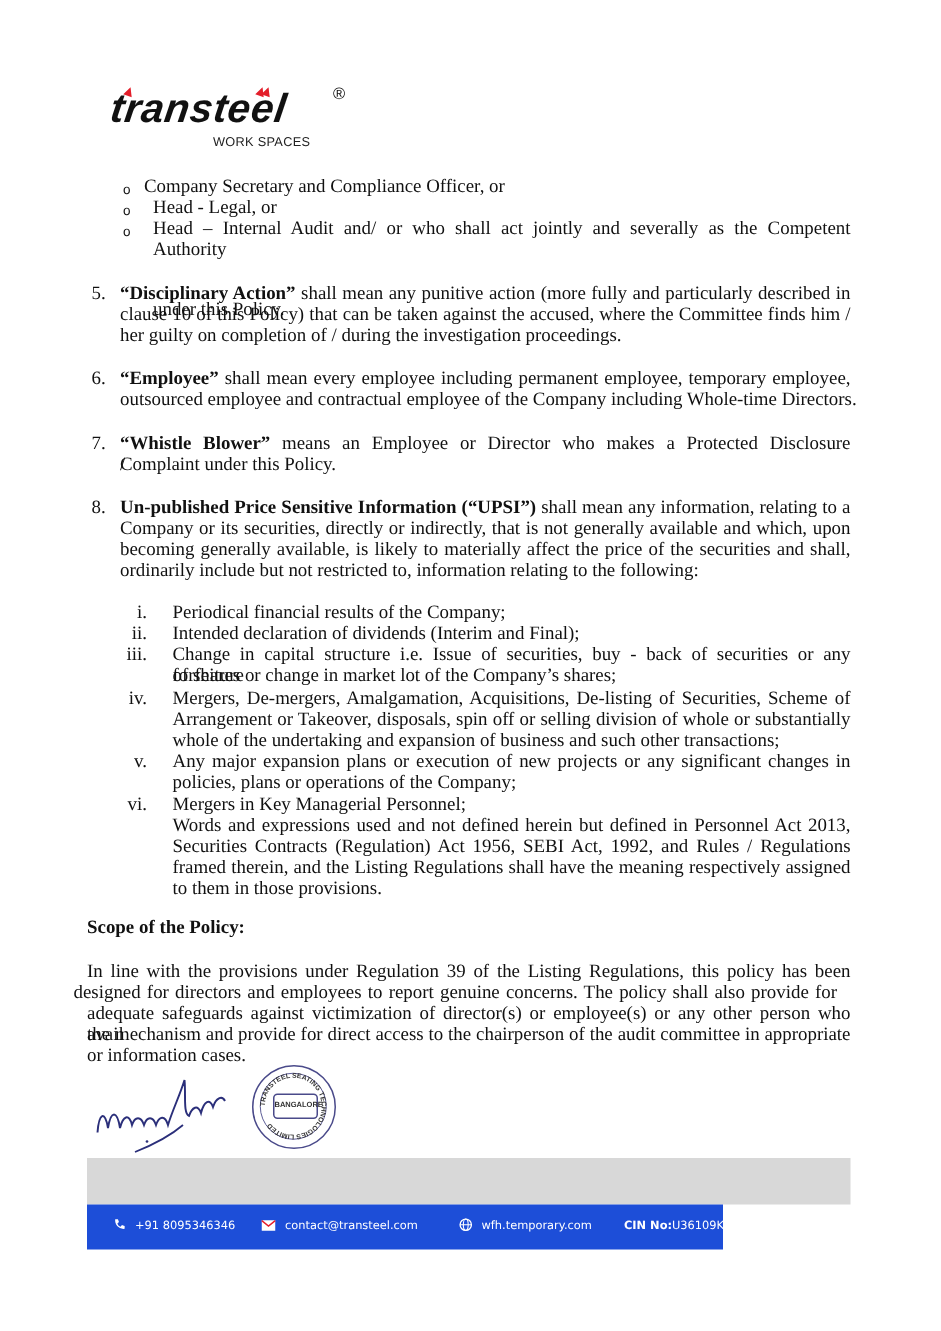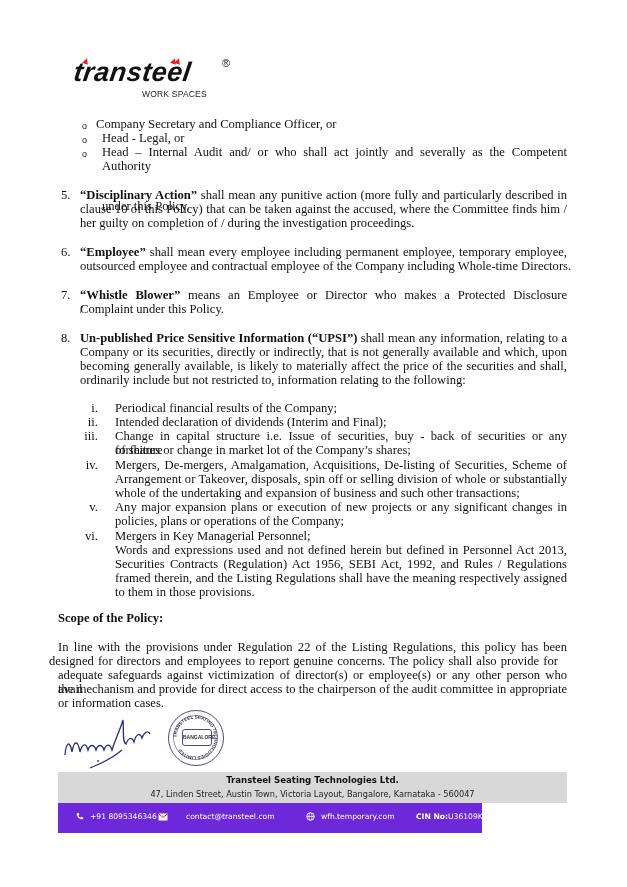--- a/index.html
+++ b/index.html
@@ -36,21 +36,21 @@
   .stamp-inner { position:absolute; left:13px; top:18px; width:28px; height:15px;
                  border:1px solid #4a4a8a; border-radius:3px; font-family:"Liberation Sans", sans-serif;
                  font-size:5px; font-weight:bold; color:#333; text-align:center; line-height:15px; }
   .stamp-ring { position:absolute; left:0; top:0; width:53px; height:53px; }
 
   .footer-gray { position:absolute; left:58px; top:772px; width:509px; height:31px; background:#d8d8d8; }
   .footer-title { position:absolute; left:0; width:509px; top:3px; text-align:center;
                   font-family:"DejaVu Sans", sans-serif; font-size:8.6px; font-weight:bold; color:#111; }
   .footer-addr { position:absolute; left:0; width:509px; top:17px; text-align:center;
                  font-family:"DejaVu Sans", sans-serif; font-size:8.2px; color:#222; }
-  .footer-red { position:absolute; left:58px; top:803px; width:424px; height:30px; background:#6d28d9; }
+  .footer-red { position:absolute; left:58px; top:803px; width:424px; height:30px; background:#1d4ed8; }
   .fr-item { position:absolute; top:9px; font-family:"DejaVu Sans", sans-serif; font-size:7.6px;
              color:#fff; white-space:nowrap; display:flex; align-items:center; }
   .fr-item svg { margin-right:6px; }
   .fr-item b { font-weight:bold; }
 </style>
 </head>
 <body>
 
 <div class="logo">
   <span class="logo-word">transteel</span>
@@ -122,21 +122,21 @@
   <div class="line" style="left:115px; top:529px;">Mergers in Key Managerial Personnel;</div>
 
   <div class="just" style="left:115px; top:543px; width:452px;">Words and expressions used and not defined herein but defined in Personnel Act 2013,</div>
   <div class="just" style="left:115px; top:557px; width:452px;">Securities Contracts (Regulation) Act 1956, SEBI Act, 1992, and Rules / Regulations</div>
   <div class="just" style="left:115px; top:571px; width:452px;">framed therein, and the Listing Regulations shall have the meaning respectively assigned</div>
   <div class="line" style="left:115px; top:585px;">to them in those provisions.</div>
 </div>
 
 <div>
   <div class="line" style="left:58px; top:611px; font-weight:bold;">Scope of the Policy:</div>
-  <div class="just" style="left:58px; top:640px; width:509px;">In line with the provisions under Regulation 22 of the Listing Regulations, this policy has been</div>
+  <div class="just" style="left:58px; top:640px; width:509px;">In line with the provisions under Regulation 39 of the Listing Regulations, this policy has been</div>
   <div class="just" style="left:49px; top:654px; width:509px;">designed for directors and employees to report genuine concerns. The policy shall also provide for</div>
   <div class="just" style="left:58px; top:668px; width:509px;">adequate safeguards against victimization of director(s) or employee(s) or any other person who avail</div>
   <div class="just" style="left:58px; top:682px; width:509px;">the mechanism and provide for direct access to the chairperson of the audit committee in appropriate</div>
   <div class="line" style="left:58px; top:696px;">or information cases.</div>
 </div>
 
 <svg class="sig" viewBox="0 0 95 60">
   <path d="M5 45 C6 32, 10 30, 12 42 C14 30, 18 30, 20 42 C22 34, 26 32, 28 40 C30 34, 34 34, 36 40 C38 34, 42 34, 44 40 C46 34, 50 33, 52 40 C55 30, 60 20, 63 10 C64 20, 62 32, 66 34 C68 28, 72 26, 74 32 C76 24, 80 22, 82 28 C84 22, 88 20, 90 24" fill="none" stroke="#2b2f7a" stroke-width="1.3"></path>
   <path d="M30 58 C45 52, 55 46, 62 40" fill="none" stroke="#2b2f7a" stroke-width="1.2"></path>
   <circle cx="38" cy="51" r="0.9" fill="#2b2f7a"></circle>
@@ -148,31 +148,29 @@
         <path id="ringPath" d="M26.5 26.5 m-19 0 a19 19 0 1 1 38 0 a19 19 0 1 1 -38 0"></path>
       </defs>
     <text font-family="Liberation Sans, sans-serif" font-size="4.6" font-weight="bold" fill="#333">
       <textPath href="#ringPath">TRANSTEEL SEATING TECHNOLOGIES LIMITED</textPath>
     </text>
   </svg>
   <div class="stamp-inner">BANGALORE</div>
 </div>
 
 <div class="footer-gray">
-  <div class="footer-title">Transteel Seating Technologies Ltd.</div>
-  <div class="footer-addr">47, Linden Street, Austin Town, Victoria Layout, Bangalore, Karnataka - 560047</div>
 </div>
 <div class="footer-red">
   <div class="fr-item" style="left:17px;">
     <svg width="9" height="9" viewBox="0 0 10 10">
       <path d="M2 1 L4 1 L4.8 3 L3.6 4 C4.2 5.4 4.8 6 6 6.4 L7 5.2 L9 6 L9 8 C5 8.6 1.4 5 2 1 Z" fill="#fff"></path>
     </svg>
     <span>+91 8095346346</span>
   </div>
-  <div class="fr-item" style="left:100px;gap:12px;">
+  <div class="fr-item" style="left:116px;">
     <svg width="10" height="8" viewBox="0 0 10 8">
       <rect x="0.5" y="0.5" width="9" height="7" fill="#fff"></rect>
       <path d="M0.5 0.8 L5 4.4 L9.5 0.8" fill="none" stroke="#e5202e" stroke-width="1"></path>
     </svg>
     <span>contact@transteel.com</span>
   </div>
   <div class="fr-item" style="left:248px;">
     <svg width="9" height="9" viewBox="0 0 10 10">
       <circle cx="5" cy="5" r="4.2" fill="none" stroke="#fff" stroke-width="1"></circle>
       <ellipse cx="5" cy="5" rx="1.8" ry="4.2" fill="none" stroke="#fff" stroke-width="0.8"></ellipse>

